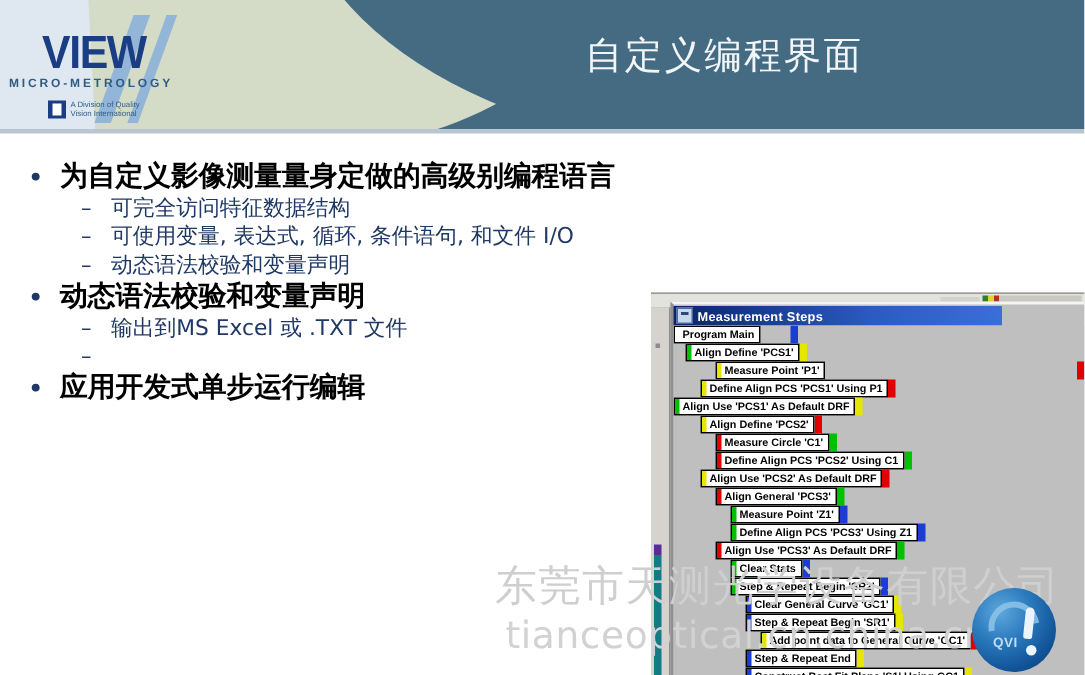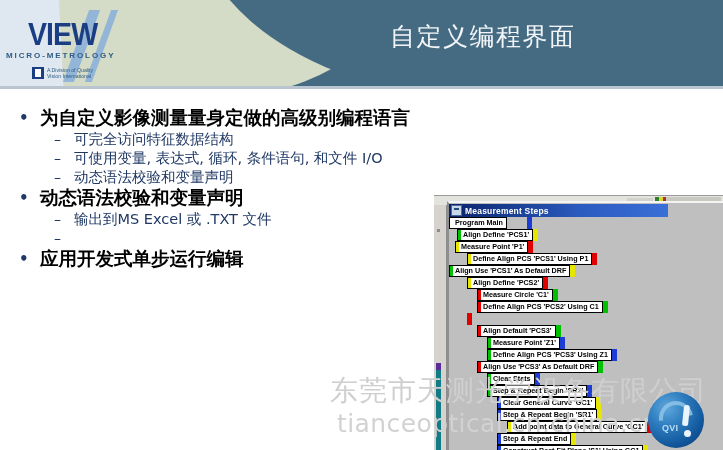--- a/index.html
+++ b/index.html
@@ -478,21 +478,21 @@
             </div>
             <div class="step-shadow" style="background: rgb(27, 61, 214);"></div>
           </div>
           <div class="step" style="padding-left: 8px;">
             <div class="step-box">
               <div class="step-bar" style="background: rgb(0, 192, 0);"></div>
               <div class="step-label">Align Define 'PCS1'</div>
             </div>
             <div class="step-shadow" style="background: rgb(230, 230, 0);"></div>
           </div>
-          <div class="step" style="padding-left: 6px;">
+          <div class="step" style="padding-left: 28px; justify-content: space-between;">
             <div class="step-box">
               <div class="step-bar" style="background: rgb(230, 230, 0);"></div>
               <div class="step-label">Measure Point 'P1'</div>
             </div>
             <div class="step-shadow" style="background: rgb(224, 0, 0);"></div>
           </div>
           <div class="step" style="padding-left: 18px;">
             <div class="step-box">
               <div class="step-bar" style="background: rgb(230, 230, 0);"></div>
               <div class="step-label">Define Align PCS 'PCS1' Using P1</div>
@@ -521,26 +521,30 @@
             <div class="step-shadow" style="background: rgb(0, 192, 0);"></div>
           </div>
           <div class="step" style="padding-left: 28px;">
             <div class="step-box">
               <div class="step-bar" style="background: rgb(224, 0, 0);"></div>
               <div class="step-label">Define Align PCS 'PCS2' Using C1</div>
             </div>
             <div class="step-shadow" style="background: rgb(0, 192, 0);"></div>
           </div>
           <div class="step" style="padding-left: 18px;">
+            <div class="step-box">
+              <div class="step-bar" style="background: rgb(230, 230, 0);"></div>
+              <div class="step-label">Align Use 'PCS2' As Default DRF</div>
+            </div>
             <div class="step-shadow" style="background: rgb(224, 0, 0);"></div>
           </div>
           <div class="step" style="padding-left: 28px;">
             <div class="step-box">
               <div class="step-bar" style="background: rgb(224, 0, 0);"></div>
-              <div class="step-label">Align Default 'PCS3'</div>
+              <div class="step-label">Align General 'PCS3'</div>
             </div>
             <div class="step-shadow" style="background: rgb(0, 192, 0);"></div>
           </div>
           <div class="step" style="padding-left: 38px;">
             <div class="step-box">
               <div class="step-bar" style="background: rgb(0, 192, 0);"></div>
               <div class="step-label">Measure Point 'Z1'</div>
             </div>
             <div class="step-shadow" style="background: rgb(27, 61, 214);"></div>
           </div>

